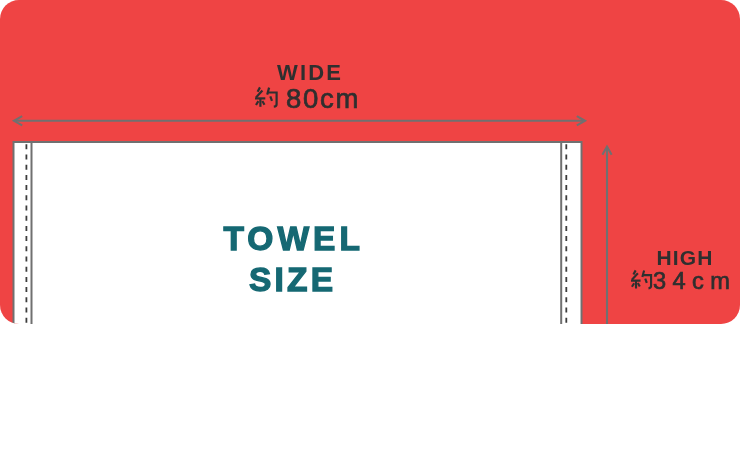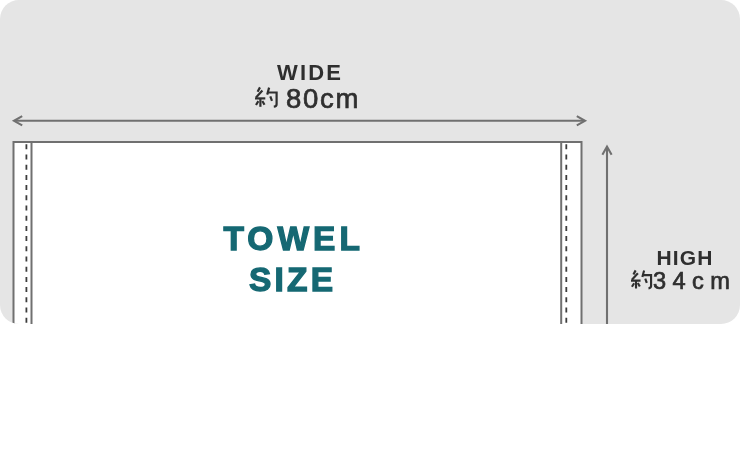--- a/index.html
+++ b/index.html
@@ -1,16 +1,16 @@
 <!DOCTYPE html>
 <html><head>
 <meta charset="utf-8">
 <style>
   html,body{margin:0;padding:0;background:#ffffff;}
-  #stage{position:relative;width:740px;height:324px;background:#e5e5e5;overflow:hidden;
+  #stage{position:relative;width:740px;height:324px;background:#ef4444;overflow:hidden;
          font-family:"Liberation Sans", sans-serif;border-radius:19px;}
   svg{position:absolute;left:0;top:0;}
   text{font-family:"Liberation Sans", sans-serif;}
 </style>
 </head>
 <body>
 <div id="stage">
 <svg width="740" height="460" viewBox="0 0 740 460">
 
   <rect x="13.5" y="142" width="568" height="247" fill="#ffffff" stroke="#707070" stroke-width="2"></rect>

